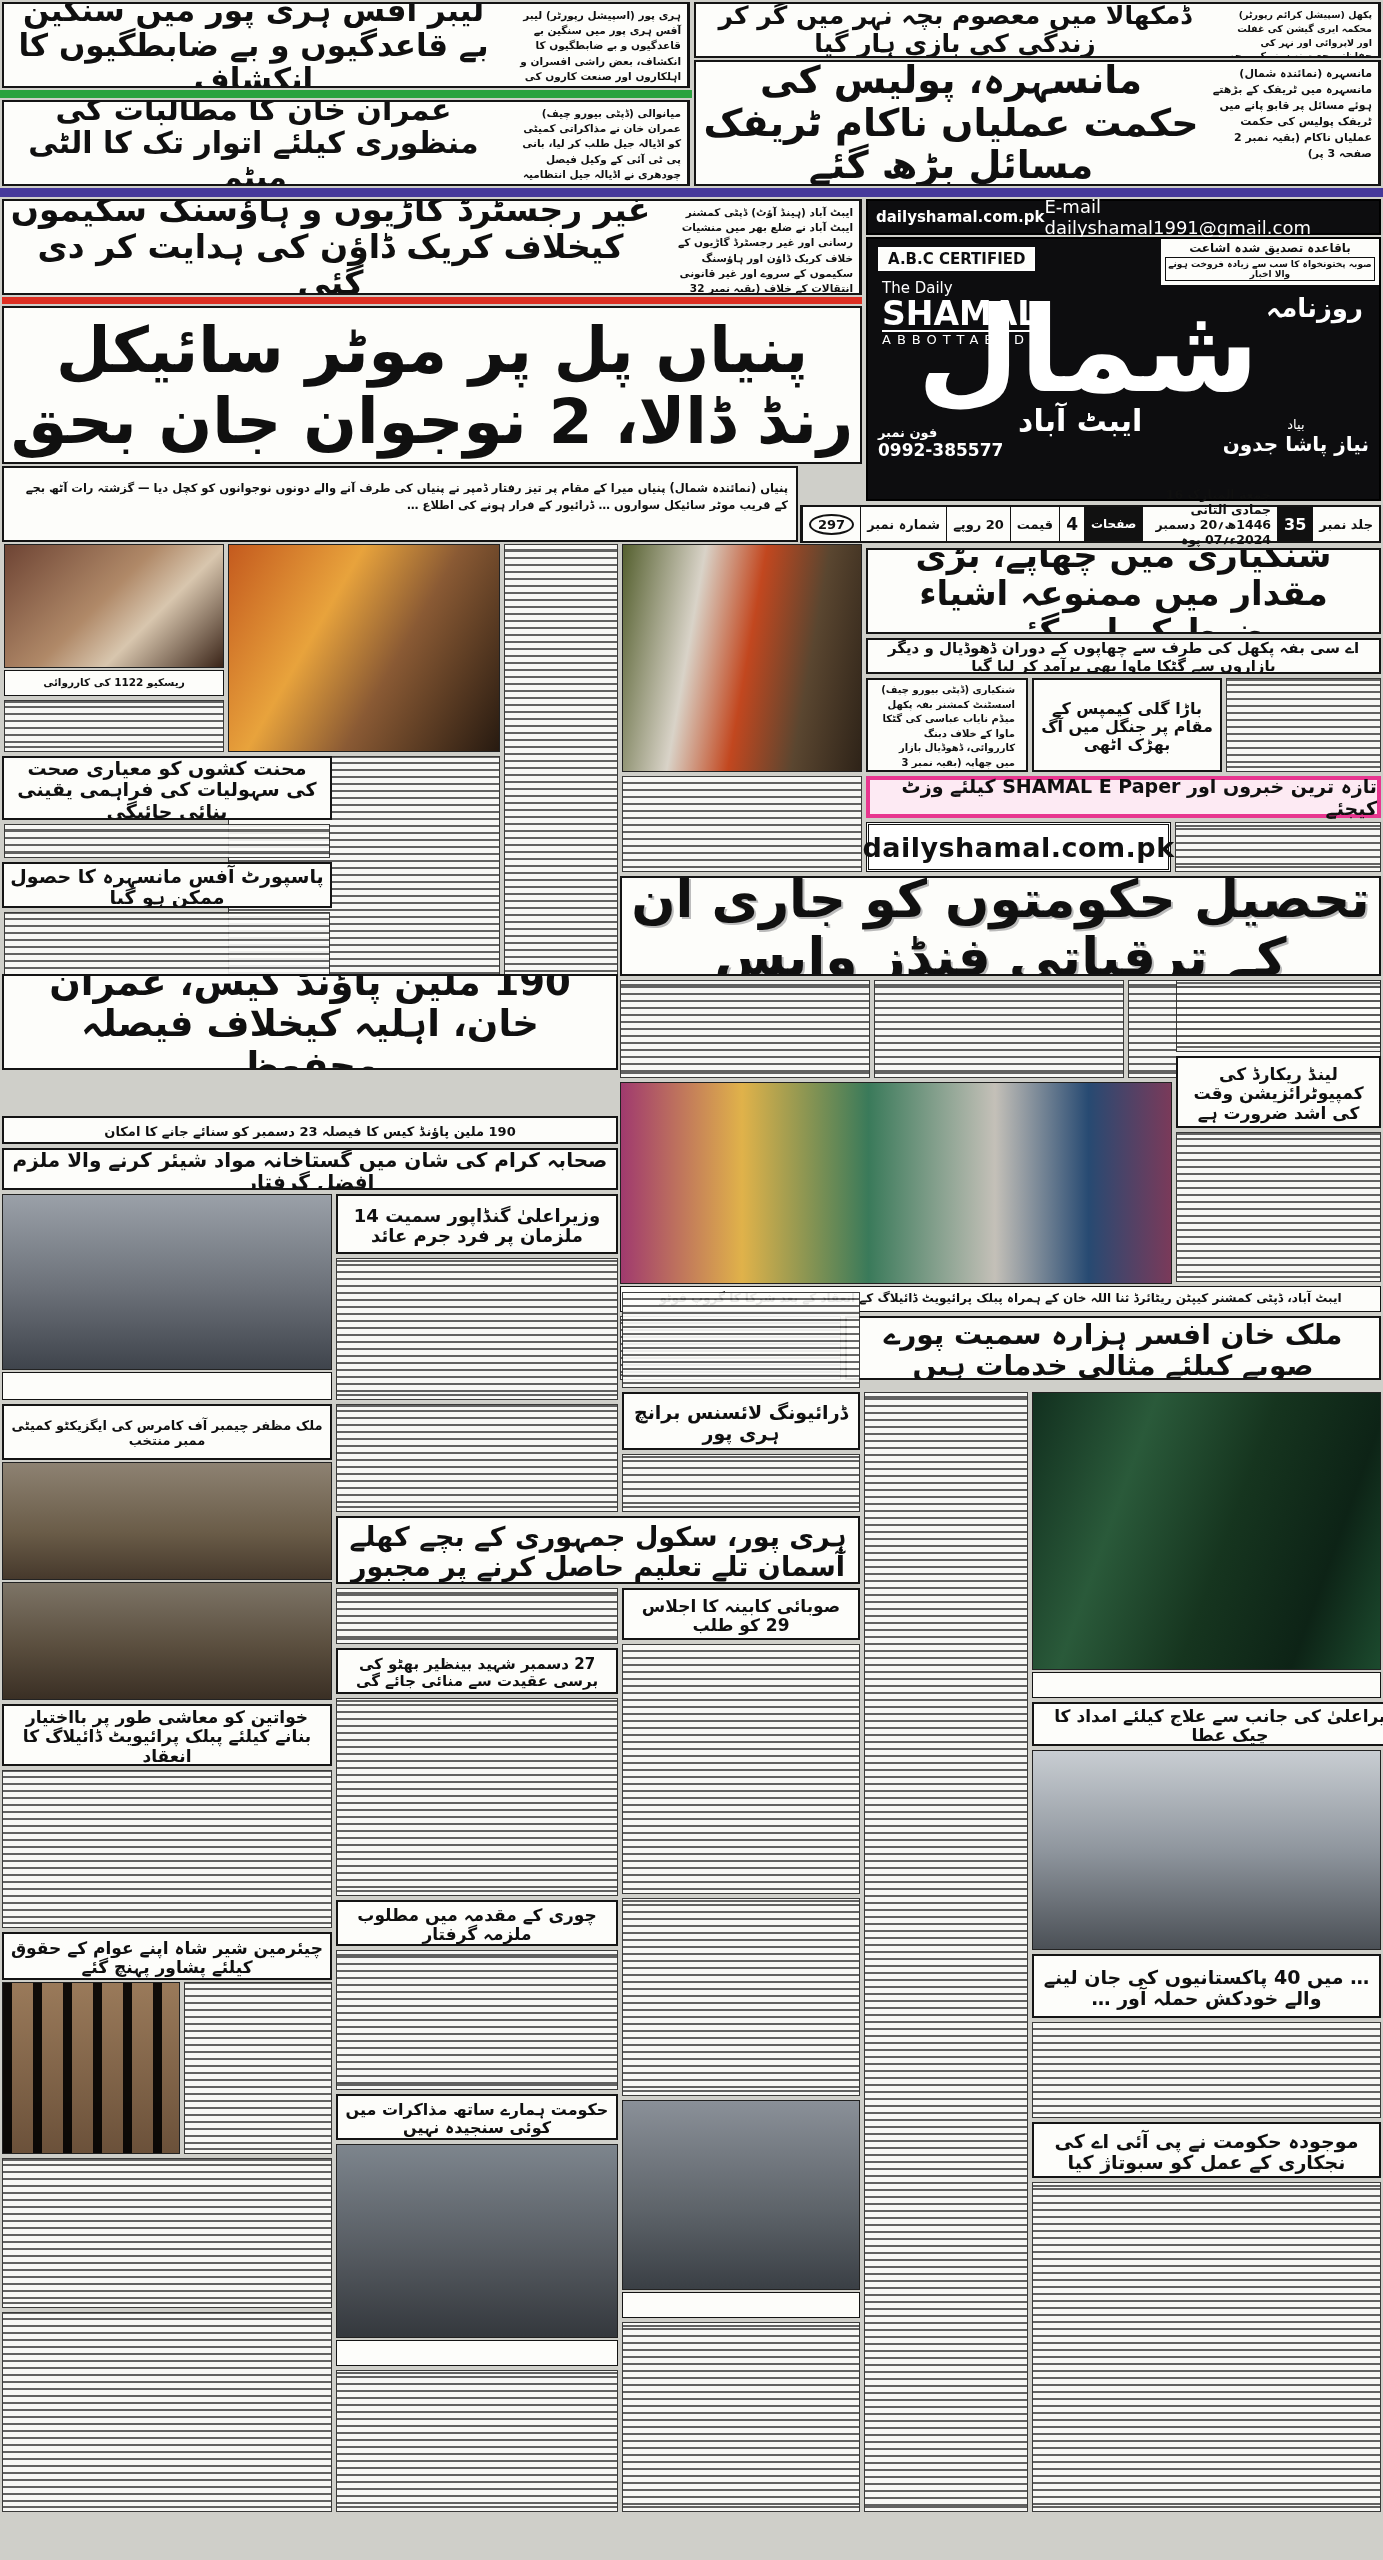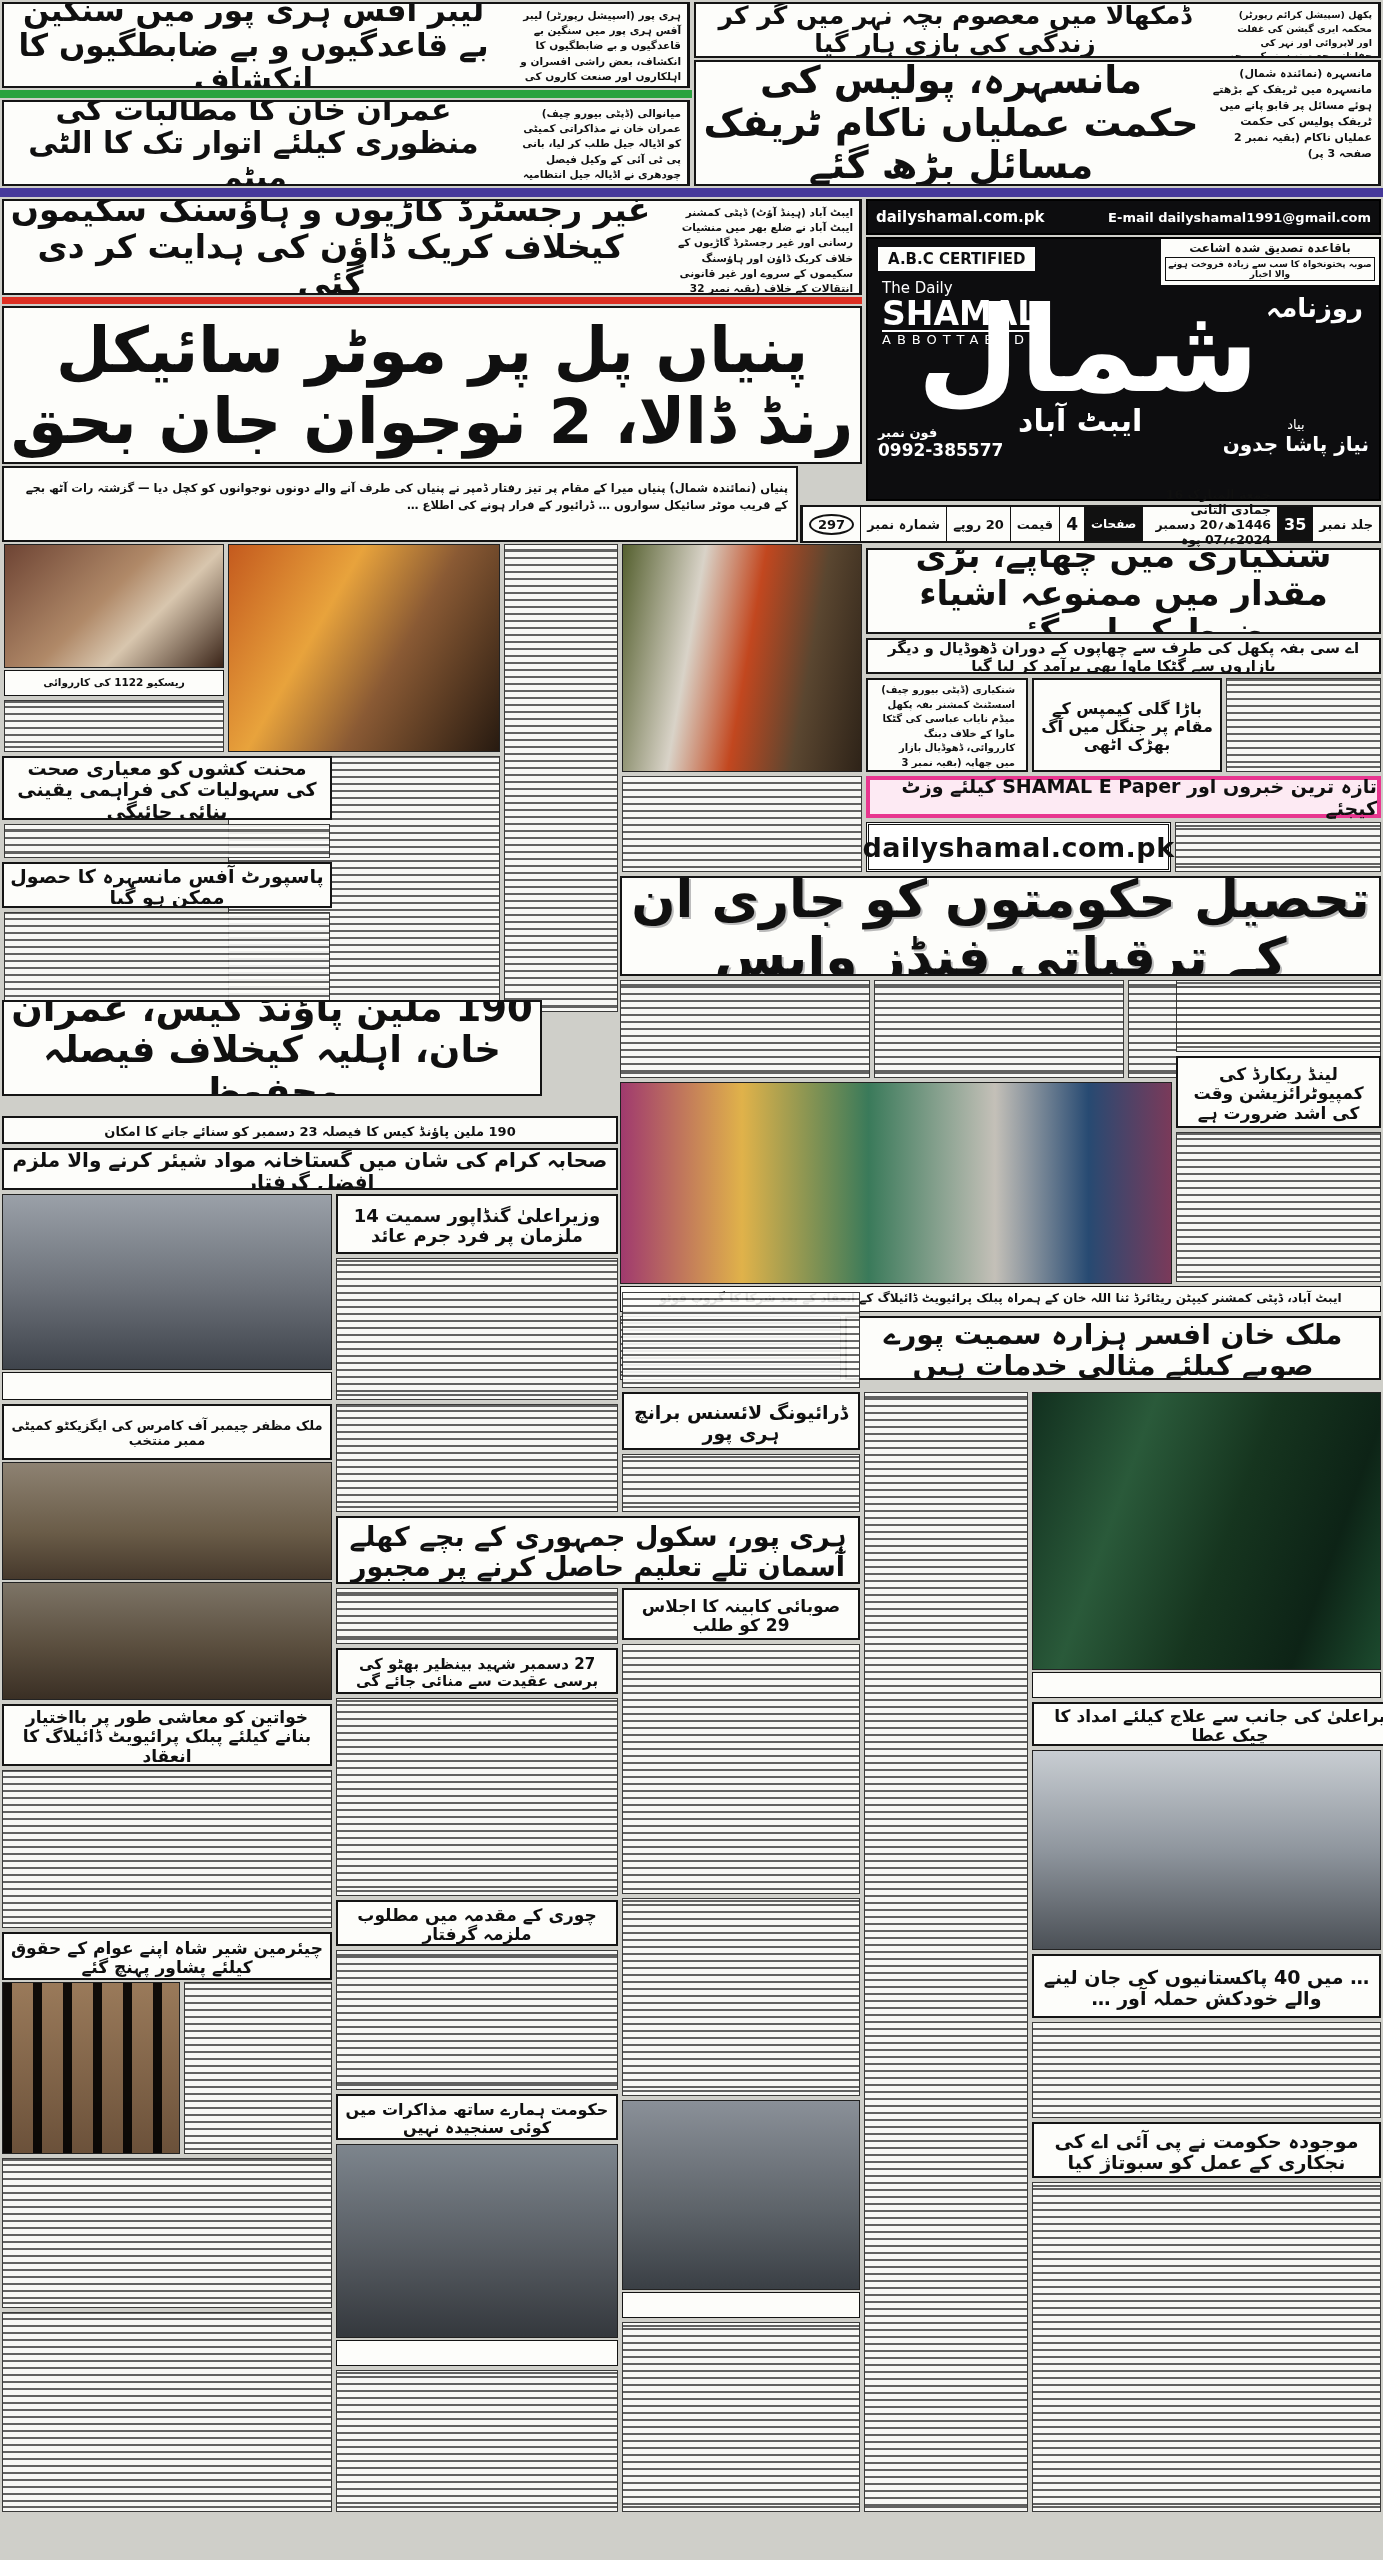--- a/index.html
+++ b/index.html
@@ -66,21 +66,21 @@
 
   <div class="bx" style="left:2px;top:199px;width:860px;height:96px">
     <div class="row">
       <div class="side" style="width:190px">ایبٹ آباد (ہینڈ آؤٹ) ڈپٹی کمشنر ایبٹ آباد نے ضلع بھر میں منشیات رسانی اور غیر رجسٹرڈ گاڑیوں کے خلاف کریک ڈاؤن اور ہاؤسنگ سکیموں کے سروے اور غیر قانونی انتقالات کے خلاف (بقیہ نمبر 32 صفحہ 3 پر)</div>
       <div class="hl" style="font-size:33px">غیر رجسٹرڈ گاڑیوں و ہاؤسنگ سکیموں کیخلاف کریک ڈاؤن کی ہدایت کر دی گئی</div>
     </div>
   </div>
   <div class="bar" style="left:2px;top:297px;width:860px;height:7px;background:#dd2f22"></div>
 
   <div class="mast" style="left:866px;top:199px;width:515px;height:36px;display:flex;align-items:center;justify-content:space-between;padding:0 8px">
-    <span style="font-size:13px;font-weight:bold;direction:ltr">E-mail dailyshamal1991@gmail.com</span>
+    <span style="font-size:18px;font-weight:normal;direction:ltr">E-mail dailyshamal1991@gmail.com</span>
     <span style="font-size:15px;font-weight:bold;direction:ltr">dailyshamal.com.pk</span>
   </div>
   <div class="mast" style="left:866px;top:237px;width:515px;height:264px">
     <div style="position:absolute;right:0;top:0;width:218px;height:46px;background:#fdfdfa;color:#101010;padding:2px 4px;box-sizing:border-box;text-align:center">
       <div style="font-size:12px;font-weight:bold">باقاعدہ تصدیق شدہ اشاعت</div>
       <div style="font-size:9px;font-weight:bold;border:1.5px solid #101010;margin-top:2px;padding:1px">صوبہ پختونخواہ کا سب سے زیادہ فروخت ہونے والا اخبار</div>
     </div>
     <div style="position:absolute;left:10px;top:8px;border:2px solid #fff;background:#fdfdfa;color:#0d0d0f;font-weight:bold;font-size:15px;padding:1px 8px;direction:ltr">A.B.C CERTIFIED</div>
     <div class="wtxt" style="left:14px;top:40px;direction:ltr">
       <div style="font-size:15px">The Daily</div>
@@ -168,21 +168,21 @@
   <div class="bx" style="left:845px;top:1316px;width:536px;height:64px">
     <div class="hl" style="font-size:28px;height:100%">ملک خان افسر ہزارہ سمیت پورے صوبے کیلئے مثالی خدمات ہیں</div>
   </div>
   <div class="fill" style="left:620px;top:1316px;width:221px;height:64px"></div>
   <div class="fill" style="left:1176px;top:980px;width:205px;height:72px"></div>
   <div class="bx" style="left:1176px;top:1056px;width:205px;height:72px">
     <div class="hl" style="font-size:17px;height:100%">لینڈ ریکارڈ کی کمپیوٹرائزیشن وقت کی اشد ضرورت ہے</div>
   </div>
   <div class="fill" style="left:1176px;top:1132px;width:205px;height:150px"></div>
 
-  <div class="bx" style="left:2px;top:1000px;width:540px;height:96px">
+  <div class="bx" style="left:2px;top:974px;width:616px;height:96px">
     <div class="hl" style="font-size:37px;height:100%">190 ملین پاؤنڈ کیس، عمران خان، اہلیہ کیخلاف فیصلہ محفوظ</div>
   </div>
   <div class="bx" style="left:2px;top:1116px;width:616px;height:28px">
     <div class="sub" style="font-size:13px;height:100%">190 ملین پاؤنڈ کیس کا فیصلہ 23 دسمبر کو سنائے جانے کا امکان</div>
   </div>
   <div class="bx" style="left:2px;top:1148px;width:616px;height:42px">
     <div class="hl" style="font-size:20px;height:100%">صحابہ کرام کی شان میں گستاخانہ مواد شیئر کرنے والا ملزم افضل گرفتار</div>
   </div>
   <div class="ph" style="left:2px;top:1194px;width:330px;height:176px;background:linear-gradient(180deg,#9aa0a8,#6b7078 55%,#3f444c)"></div>
   <div class="cap" style="left:2px;top:1372px;width:330px;height:28px"></div>

